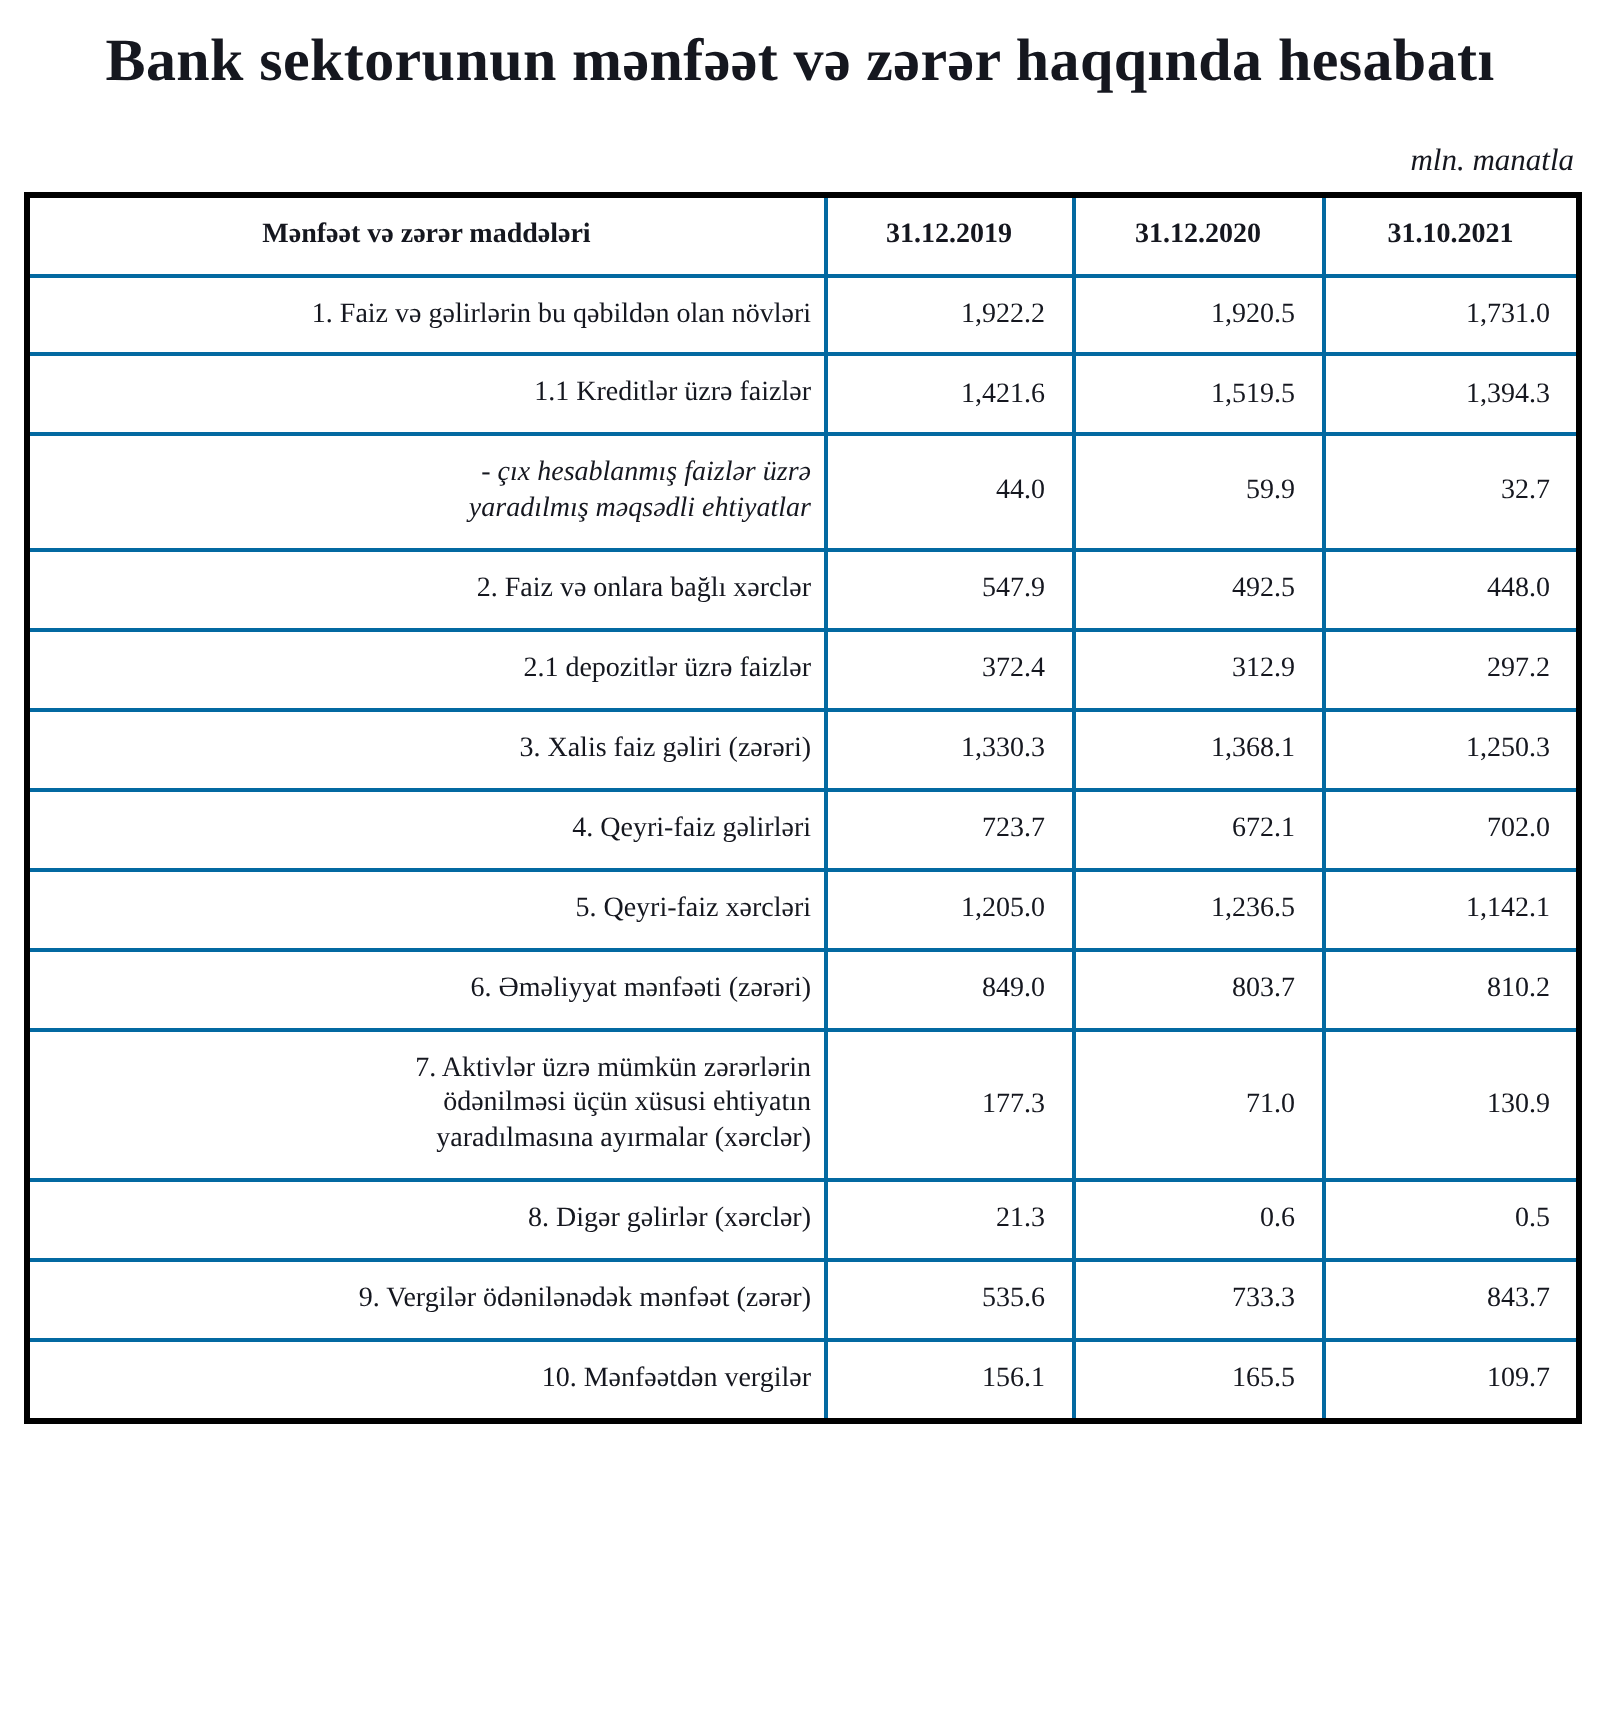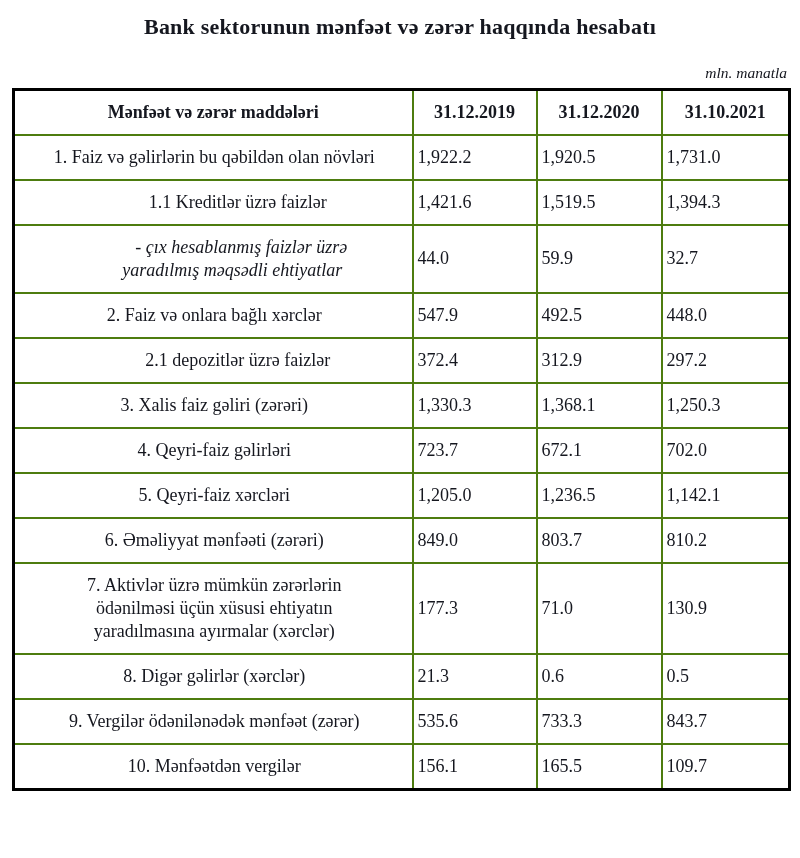--- a/index.html
+++ b/index.html
@@ -11,67 +11,67 @@
     width: 800px;
     height: 858px;
     font-family: "Liberation Serif", "DejaVu Serif", serif;
     color: #15171f;
     position: relative;
     overflow: hidden;
   }
   .title {
     text-align: center;
     font-weight: bold;
-    font-size: 22px;
+    font-size: 30px;
     letter-spacing: 0.2px;
     margin: 14px 20px 0 20px;
   }
   .unit-note {
     text-align: right;
     font-style: italic;
     font-size: 15.5px;
     margin: 24px 13px 6px 0;
     padding-left: 12px;
   }
   table.report {
     border-collapse: collapse;
     table-layout: fixed;
     width: 776px;
     margin-left: 12px;
     border: 3px solid #000;
   }
   table.report th,
   table.report td {
-    border: 2px solid #4d7c0f;
-    font-size: 18px;
+    border: 2px solid #0369a1;
+    font-size: 14px;
     vertical-align: middle;
     overflow: hidden;
   }
   table.report th {
     font-weight: bold;
     text-align: center;
     padding: 10px 4px;
     line-height: 1.25;
   }
   td.label {
-    text-align: center;
+    text-align: right;
     padding: 10px 6px 10px 8px;
     white-space: pre-line;
     line-height: 1.28;
   }
   td.label.sub {
     padding-left: 55px;
   }
   td.label.dash {
     padding-left: 44px;
     text-indent: 18px;
     font-style: italic;
   }
   td.value {
-    text-align: left;
+    text-align: right;
     padding: 10px 13px 10px 4px;
     line-height: 1.25;
   }
 </style>
 </head>
 <body>
 
 <div class="title">Bank sektorunun mənfəət və zərər haqqında hesabatı</div>
 
 <div class="unit-note">mln. manatla</div>

